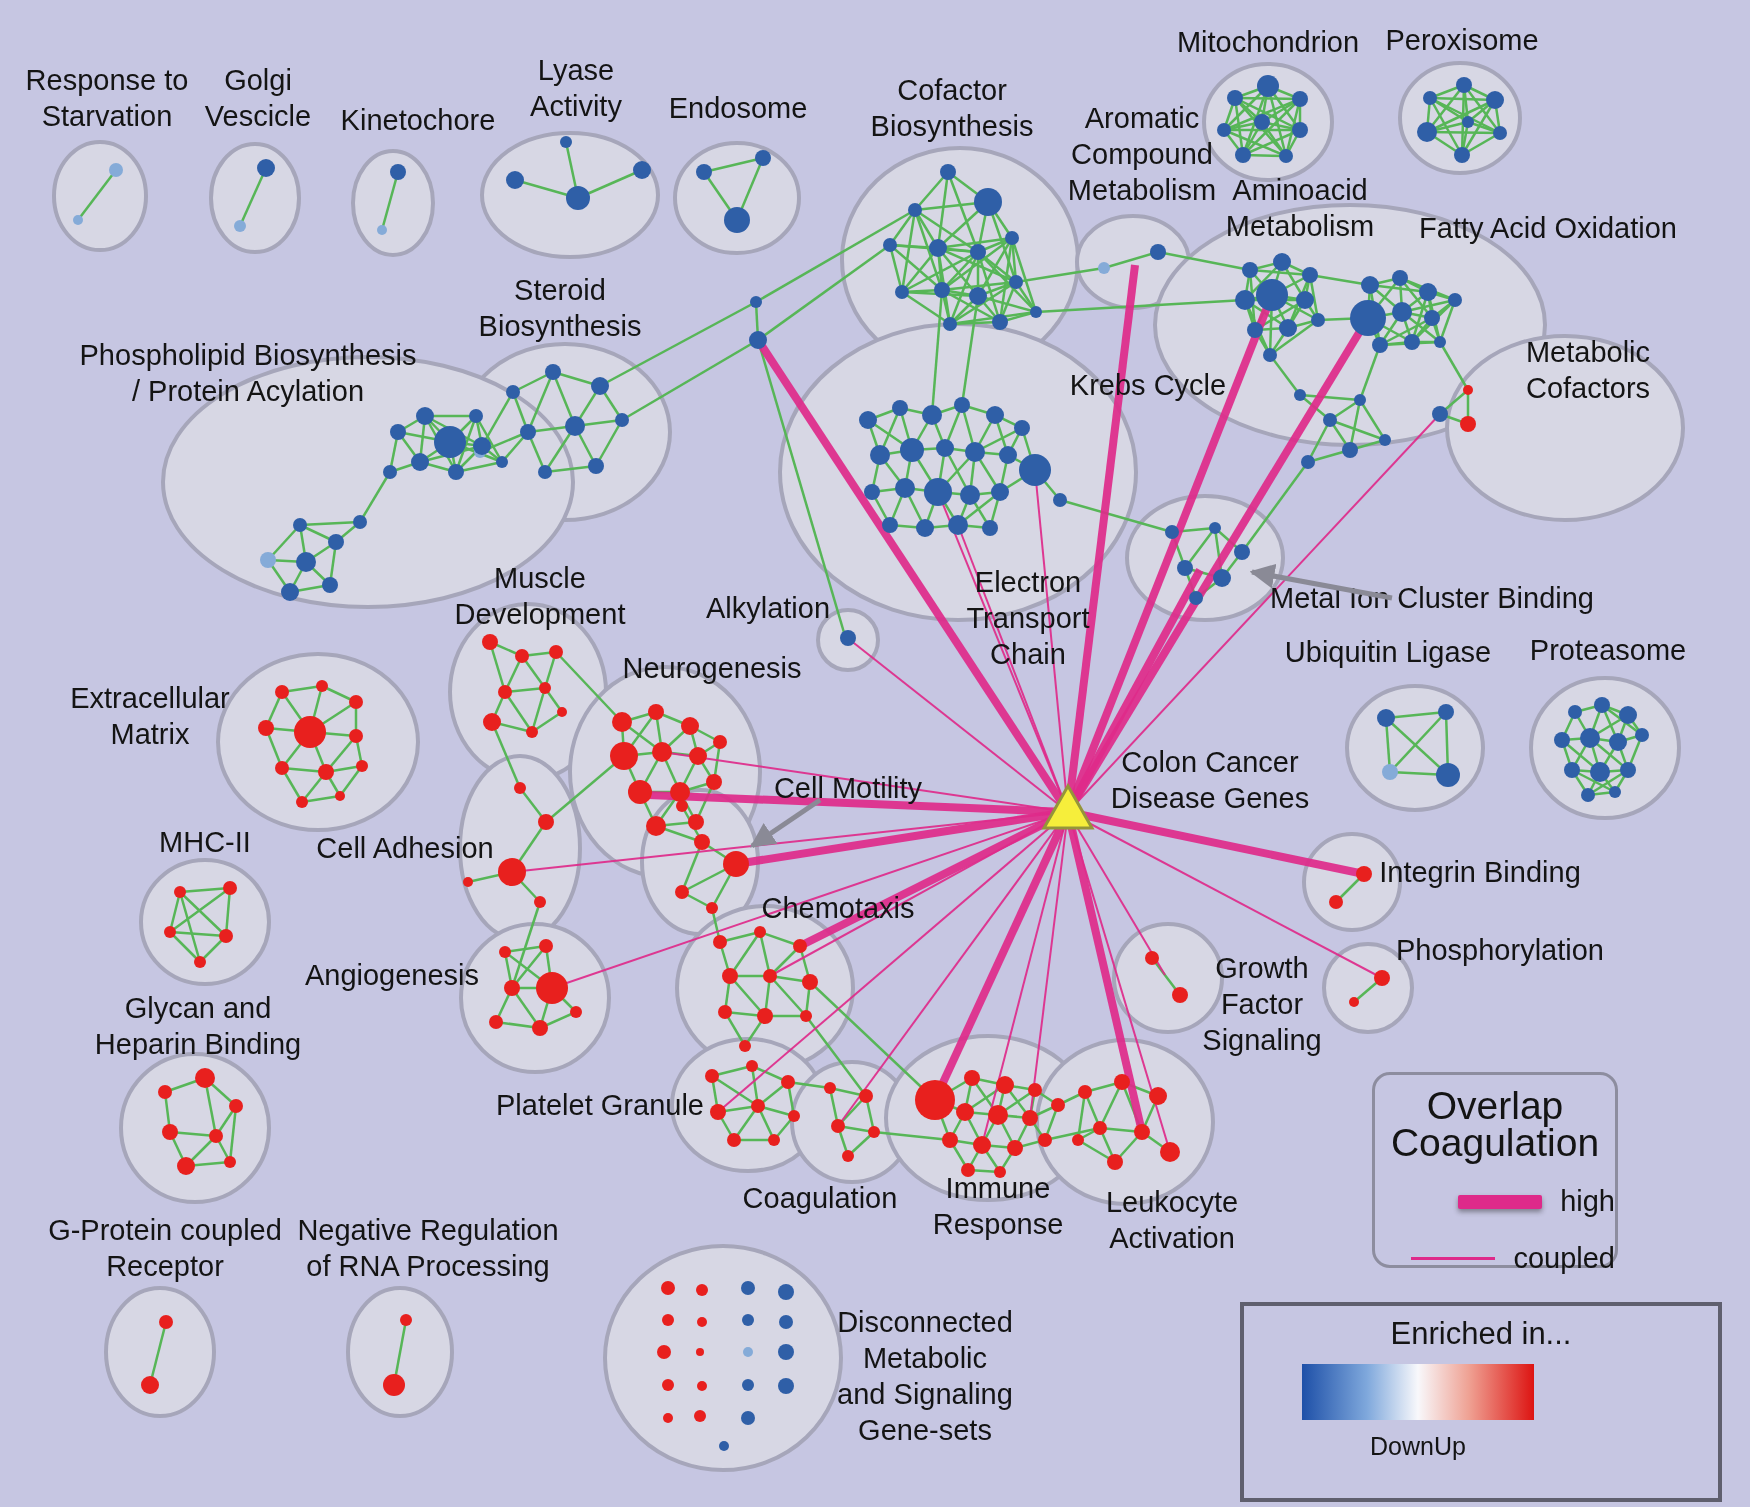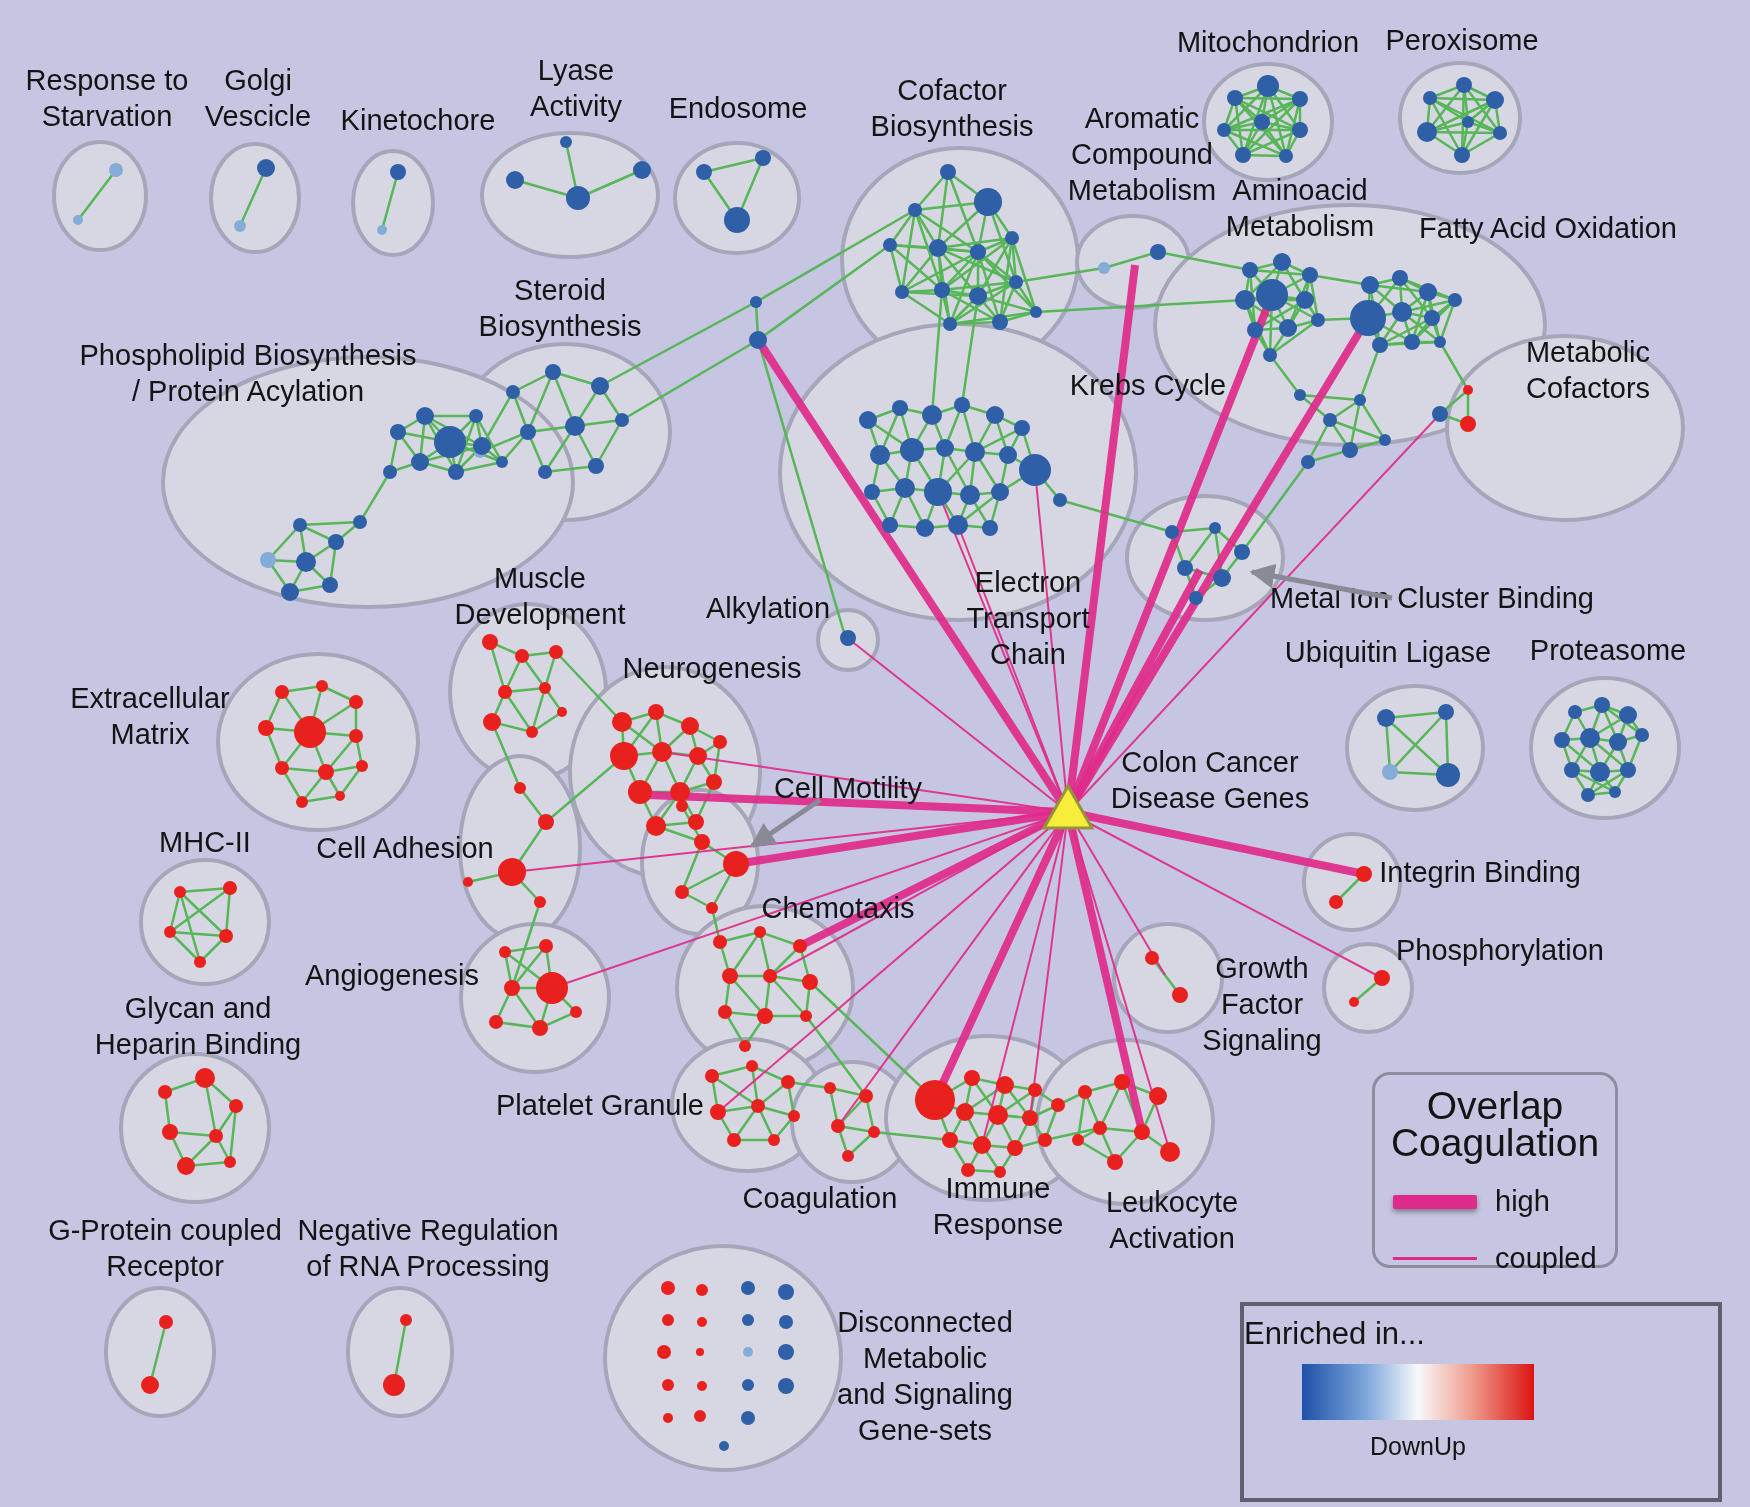--- a/index.html
+++ b/index.html
@@ -3,27 +3,27 @@
 <meta charset="utf-8">
 <style>
   html,body{margin:0;padding:0;background:#c6c6e2;}
   .stage{position:relative;width:1750px;height:1507px;background:#c6c6e2;overflow:hidden;
          font-family:"Liberation Sans",sans-serif;color:#141414;}
   svg{position:absolute;left:0;top:0;}
   svg text{fill:#141414;font-size:29px;font-family:"Liberation Sans",sans-serif;}
   .panel{position:absolute;background:#c6c6e2;box-sizing:border-box;}
   .overlap-panel{left:1372px;top:1072px;width:246px;height:196px;border:3px solid #8d8d9f;border-radius:18px;}
   .overlap-title{text-align:center;font-size:39px;line-height:37px;margin-top:12px;}
-  .sig-row{display:flex;align-items:center;gap:18px;margin:24px 0 0 18px;}
+  .sig-row{display:flex;align-items:center;gap:18px;margin:24px 0 0 18px;justify-content:flex-end;}
   .sig-line{width:84px;background:#de2a8a;}
   .sig-line.high{height:14px;border-radius:2px;box-shadow:0 3px 5px rgba(40,40,40,0.45);}
   .sig-line.moderate{height:3px;}
   .sig-label{font-size:29px;}
   .enrich-panel{left:1240px;top:1302px;width:482px;height:200px;border:4px solid #5f5f6e;}
-  .enrich-title{text-align:left;font-size:31px;margin-top:10px;}
+  .enrich-title{text-align:center;font-size:31px;margin-top:10px;}
   .enrich-body{display:flex;margin-top:12px;}
   .grad-col{margin-left:58px;}
   .gradient-bar{width:232px;height:56px;
     background:linear-gradient(90deg,#1e50a8 0%,#7fa8dc 28%,#f8f8fb 50%,#efa193 72%,#dd1412 100%);}
   .grad-labels{display:flex;justify-content:center;font-size:25px;margin-top:12px;width:246px;margin-left:-7px;}
   .side-note{flex:1;text-align:center;font-size:29px;line-height:35px;margin-top:14px;}
 </style>
 </head>
 <body>
 

